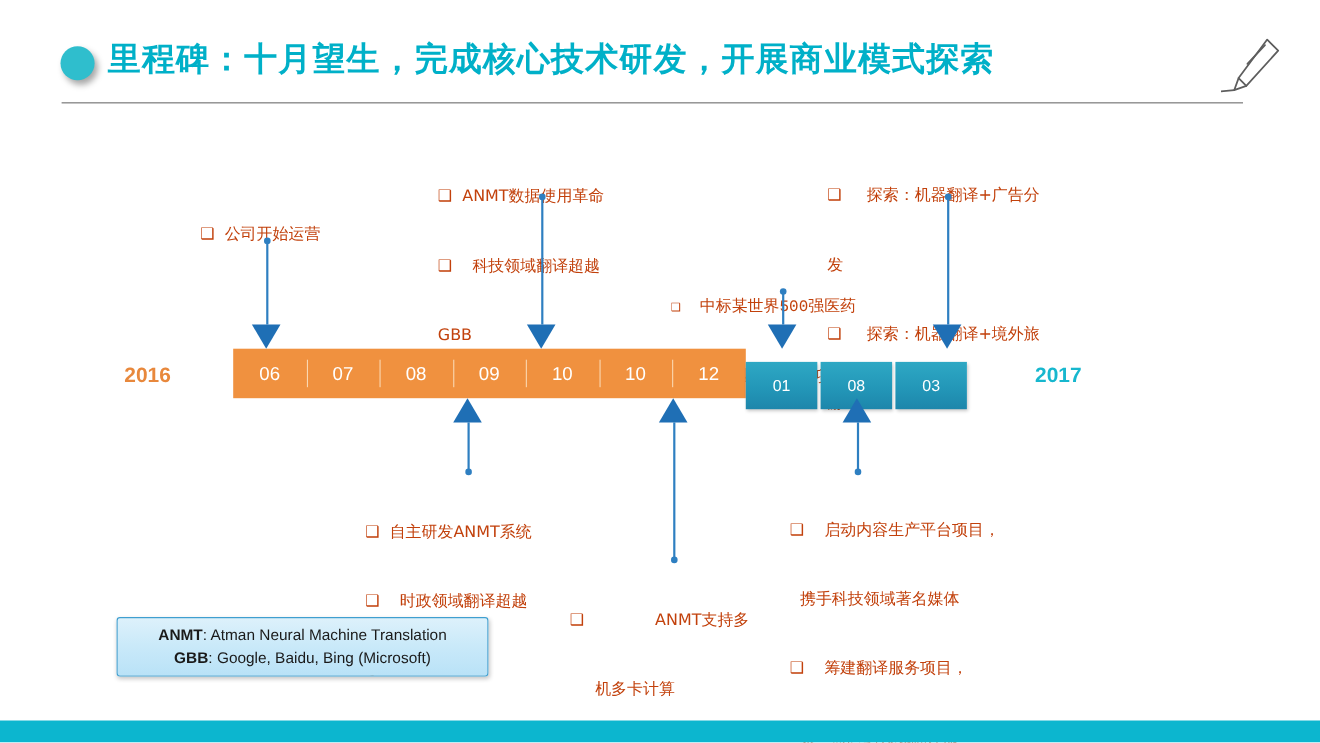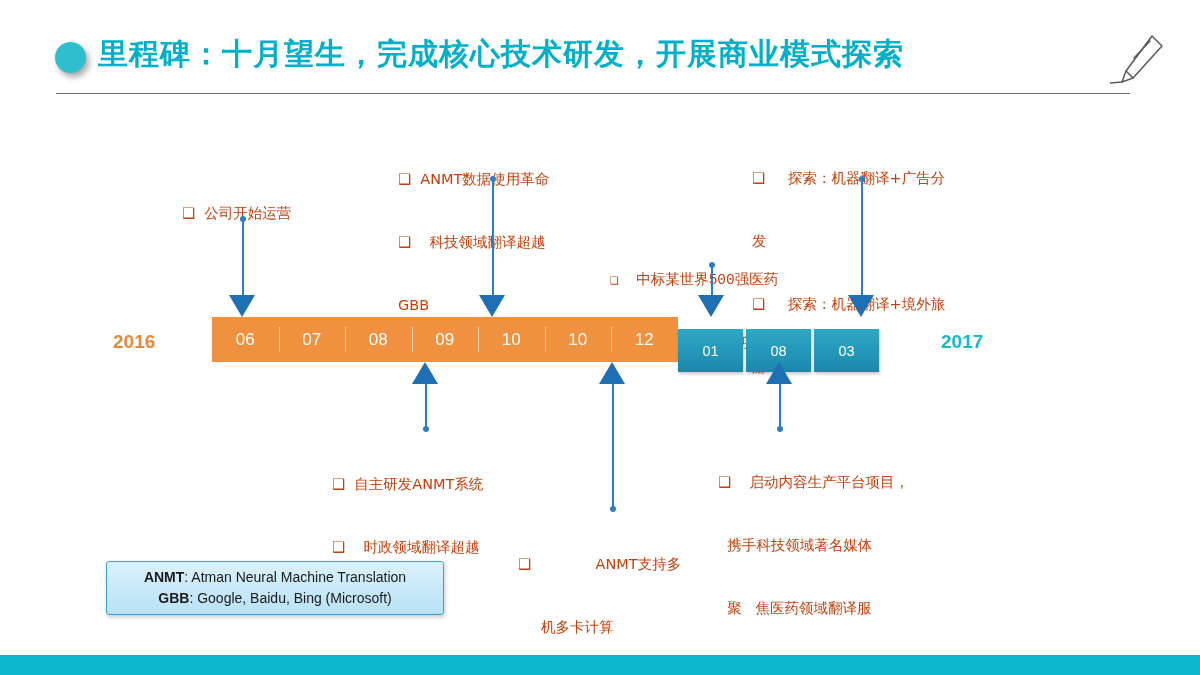--- a/index.html
+++ b/index.html
@@ -210,20 +210,21 @@
     <div>❑              ANMT支持多</div>
     <div>     机多卡计算</div>
     
     
     
   </div>
 
   <div class="anno" style="left:718px;top:430px;">
     <div>❑    启动内容生产平台项目，</div>
     <div>  携手科技领域著名媒体</div>
+    <div>❑    筹建翻译服务项目，</div>
     <div>  聚   焦医药领域翻译服</div>
     
   </div>
 
   <div class="legend">
     <div><b>ANMT</b><span>: Atman Neural Machine Translation</span></div>
     <div><b>GBB</b><span>: Google, Baidu, Bing (Microsoft)</span></div>
   </div>
 
   <div class="footer"></div>

